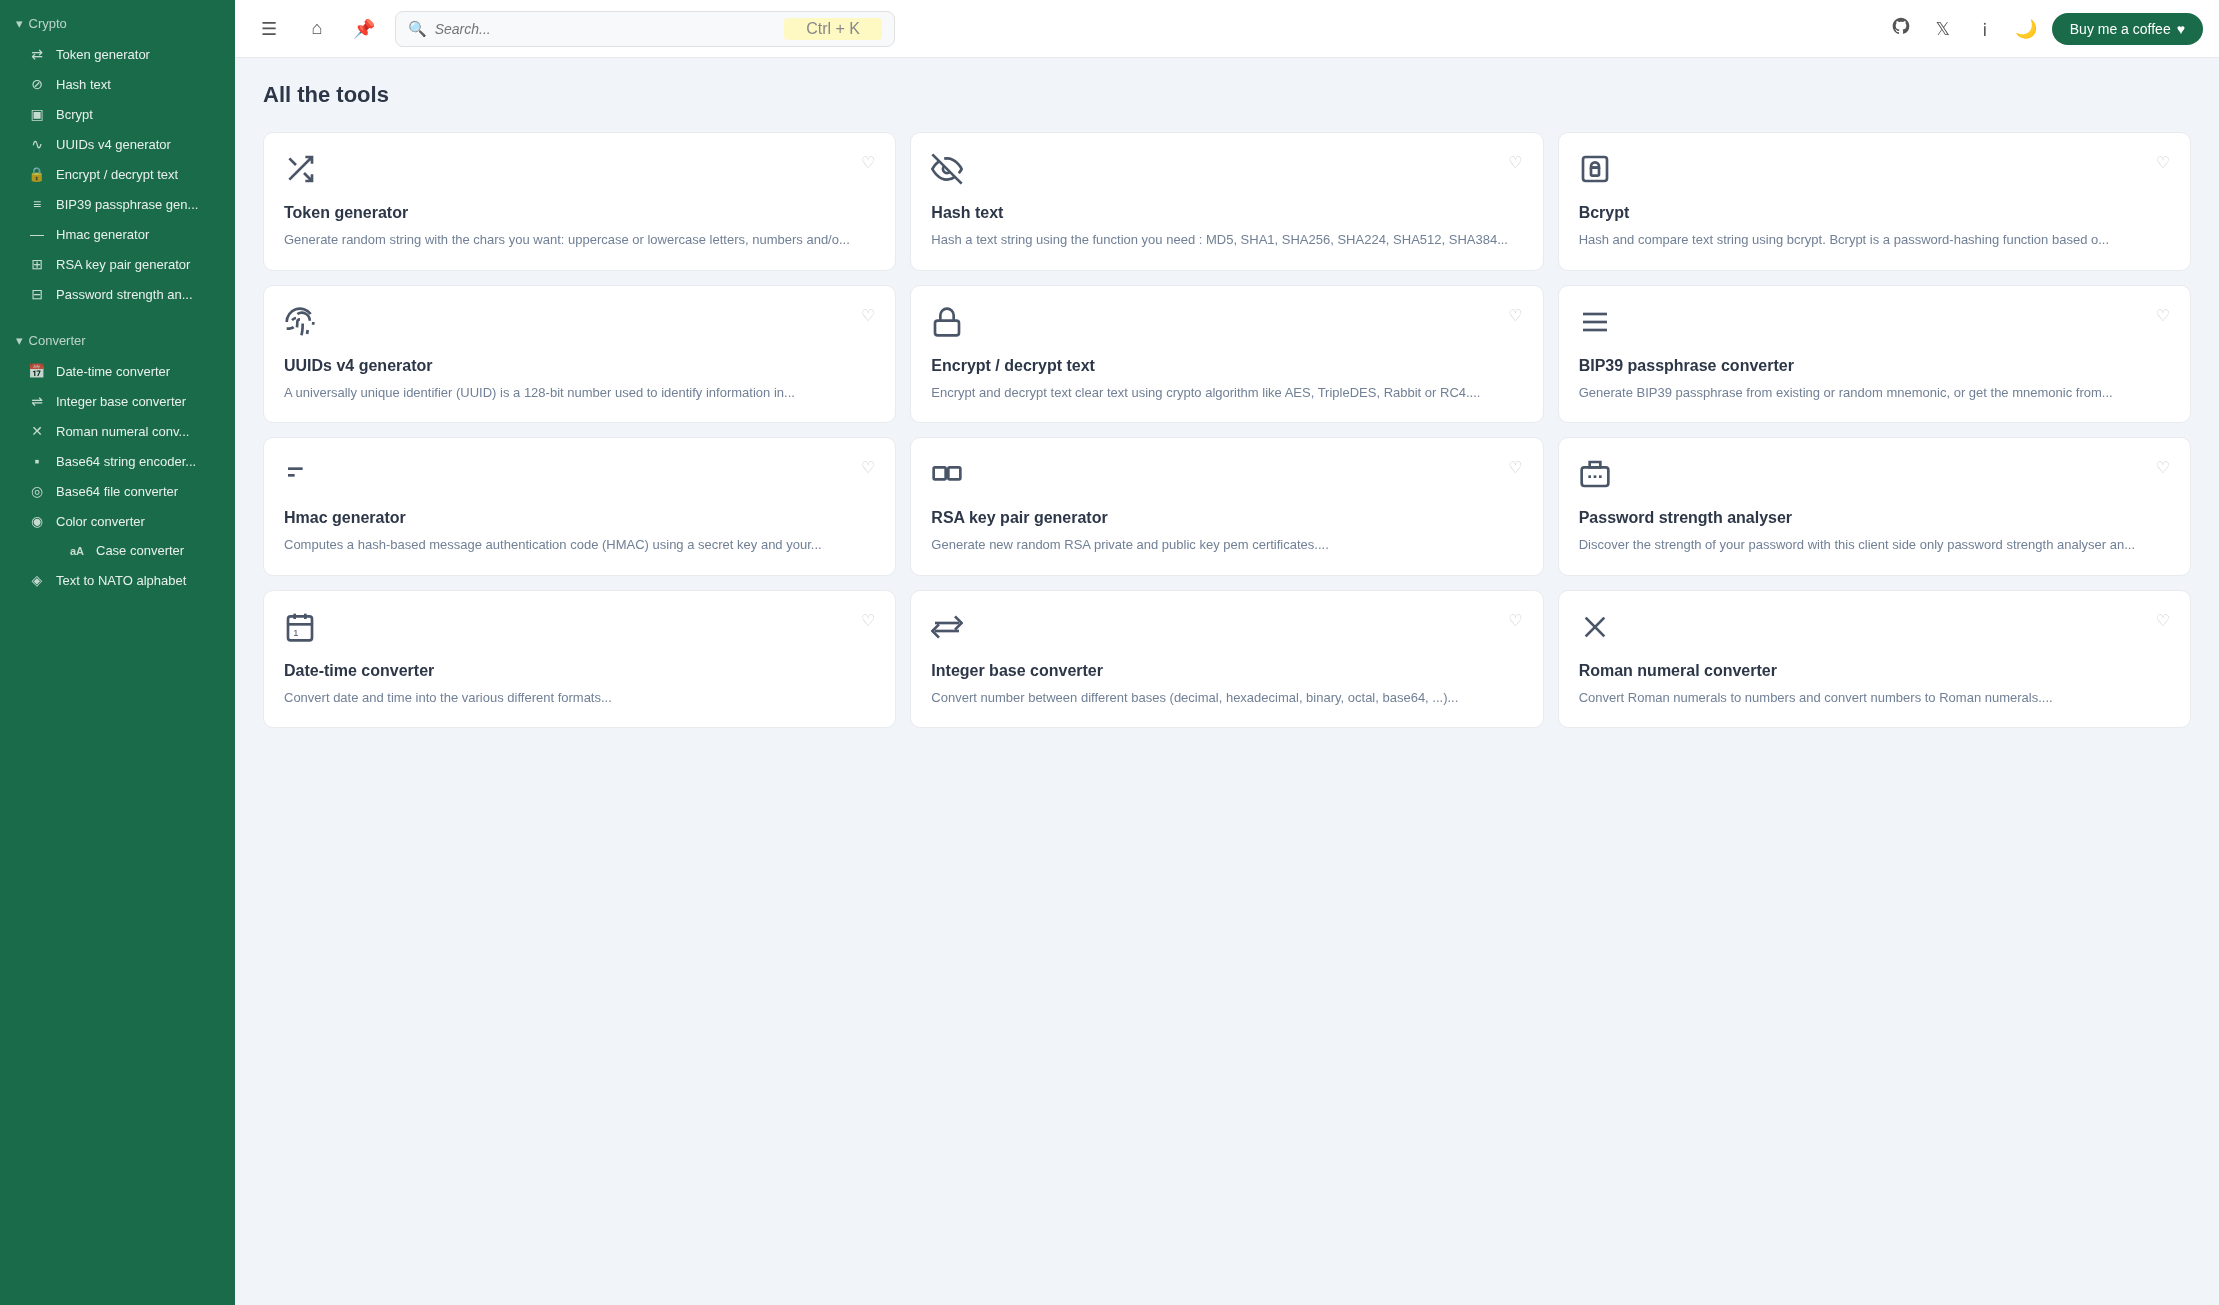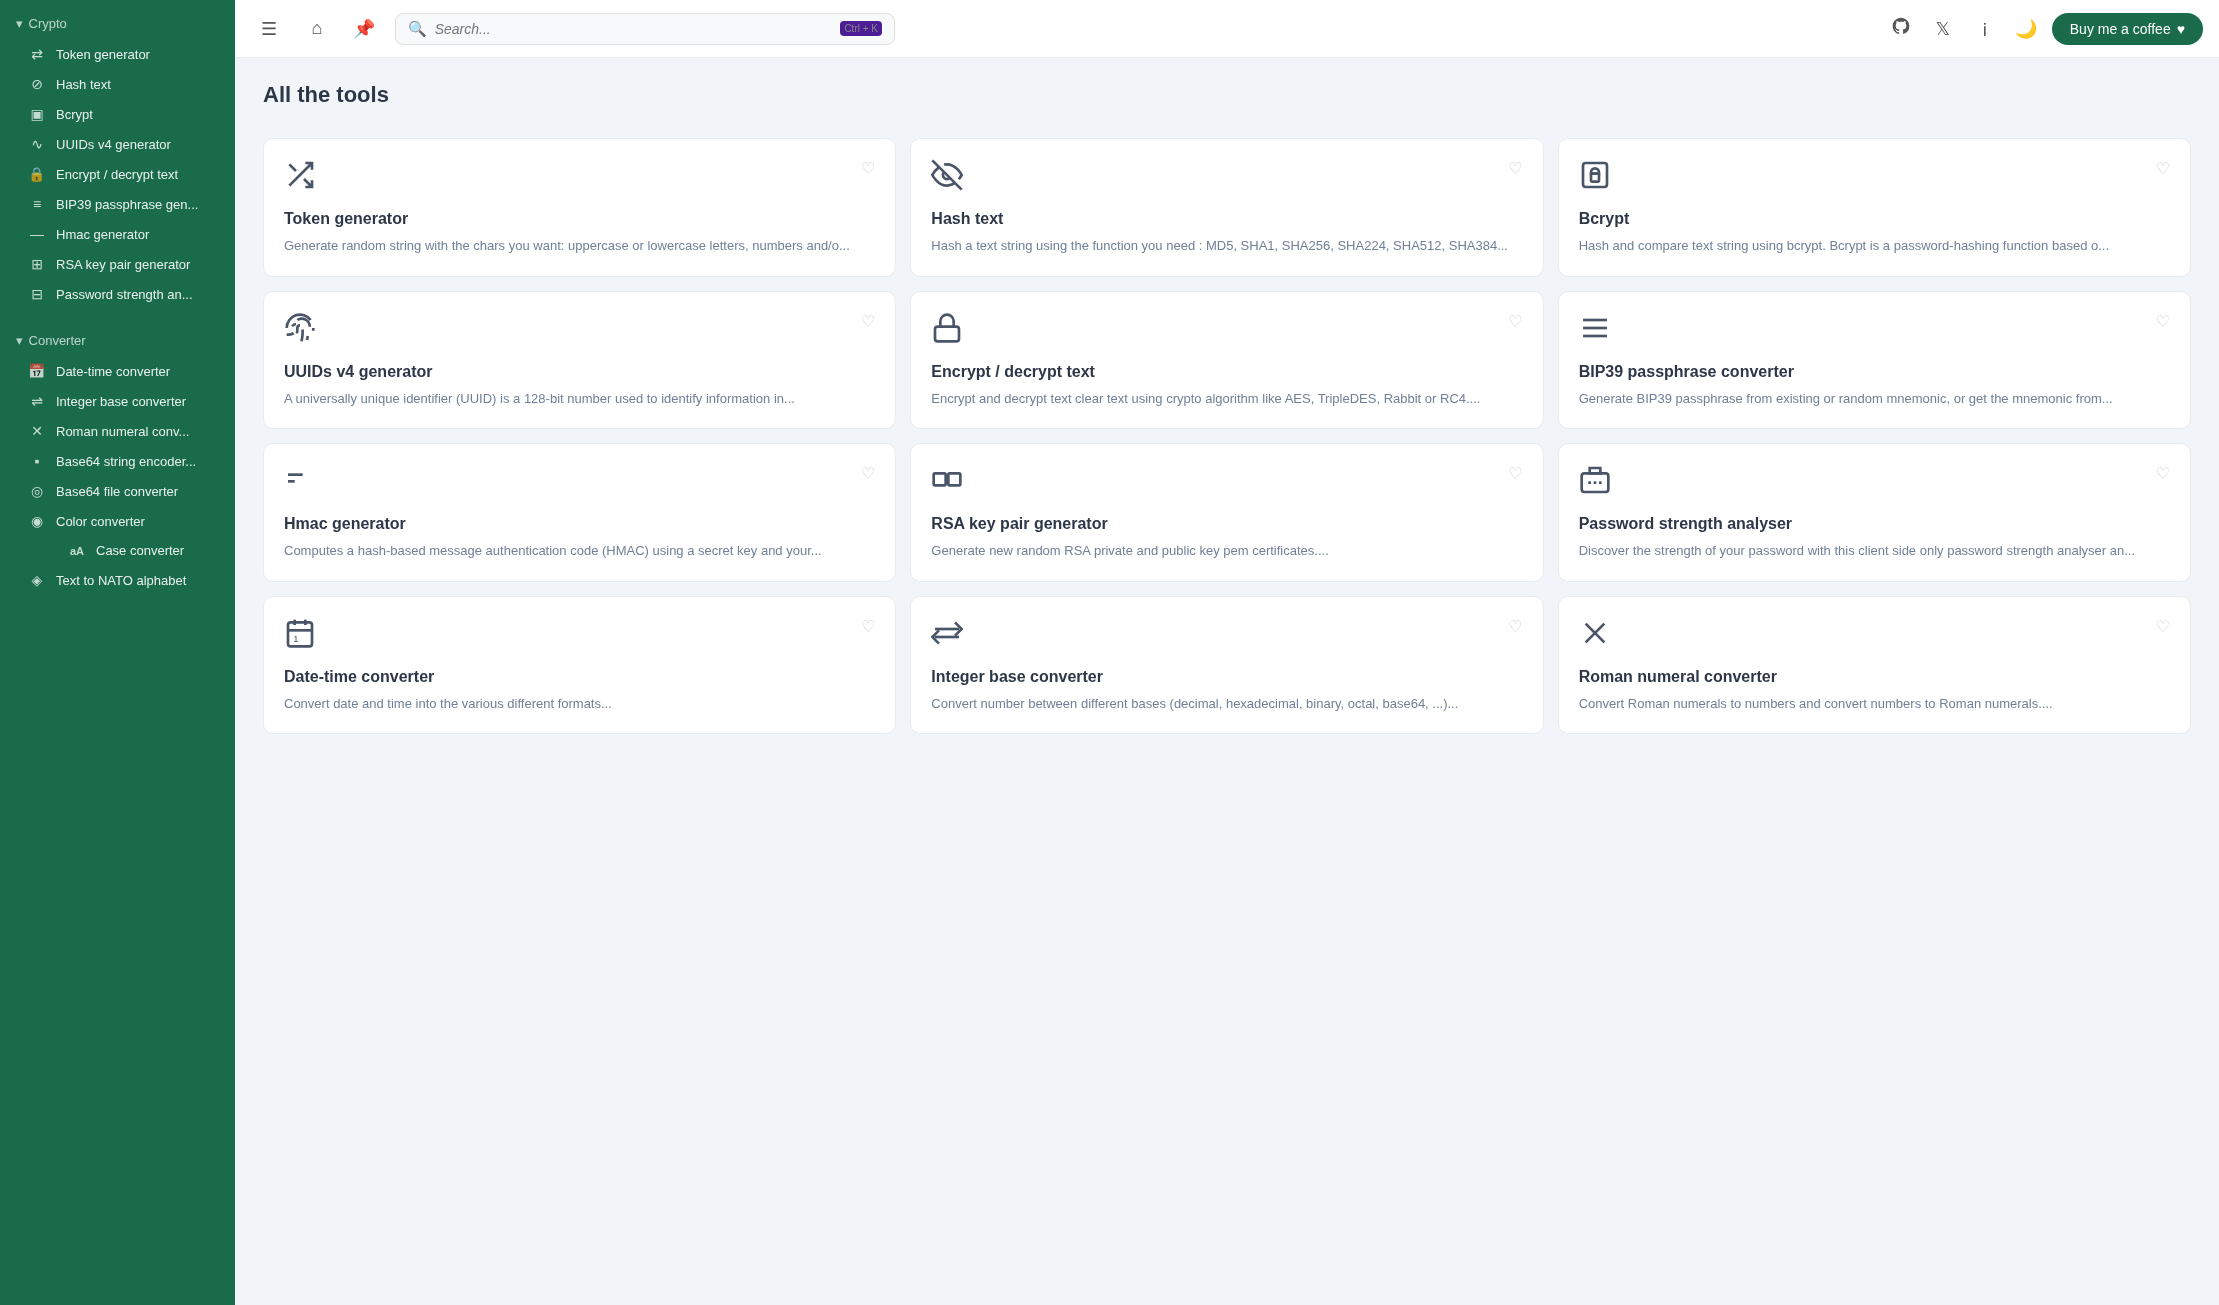--- a/index.html
+++ b/index.html
@@ -134,24 +134,24 @@
     .search-bar input {
       border: none;
       background: none;
       outline: none;
       font-size: 14px;
       color: #666;
       flex: 1;
       font-style: italic;
     }
     .search-shortcut {
-      background: #4c1d95;
+      background: #fef9c3;
       border-radius: 4px;
-      padding: 2px 4px;
-      font-size: 10px;
+      padding: 2px 22px;
+      font-size: 16px;
       color: #888;
     }
 
     .topbar-right {
       display: flex;
       align-items: center;
       gap: 8px;
       margin-left: auto;
     }
     .icon-circle-btn {
@@ -185,21 +185,21 @@
     
     #content {
       flex: 1;
       overflow-y: auto;
       padding: 24px 28px;
     }
     .page-title {
       font-size: 22px;
       font-weight: 600;
       color: #2d3748;
-      margin-bottom: 30px;
+      margin-bottom: 24px;
     }
 
     
     .tools-grid {
       display: grid;
       grid-template-columns: repeat(3, 1fr);
       gap: 14px;
     }
 
     .tool-card {

